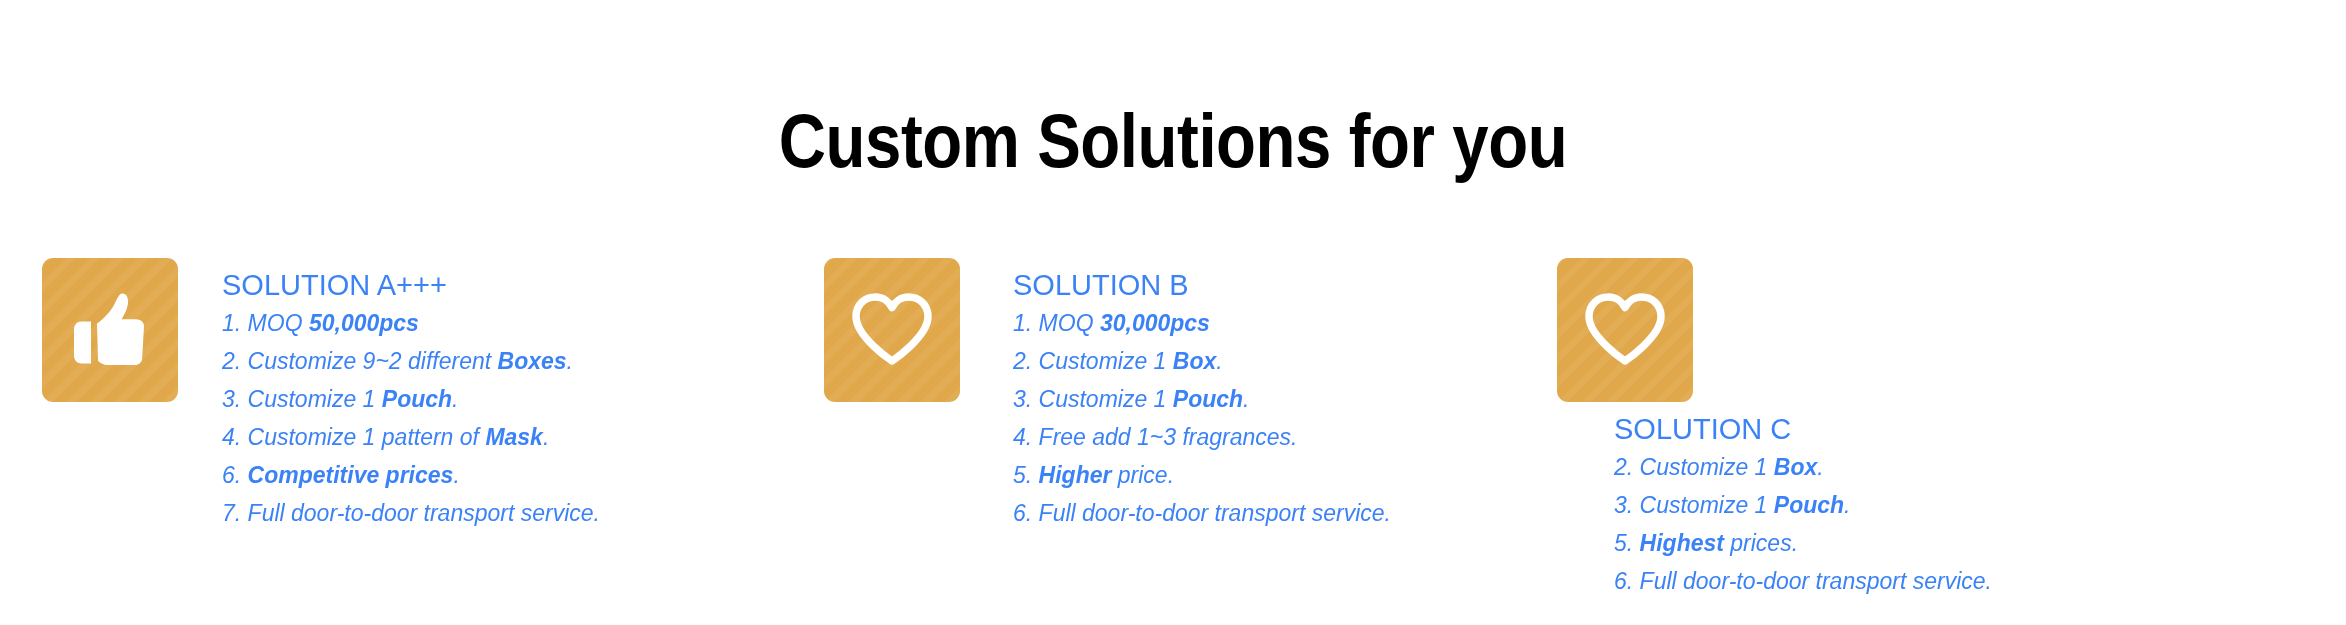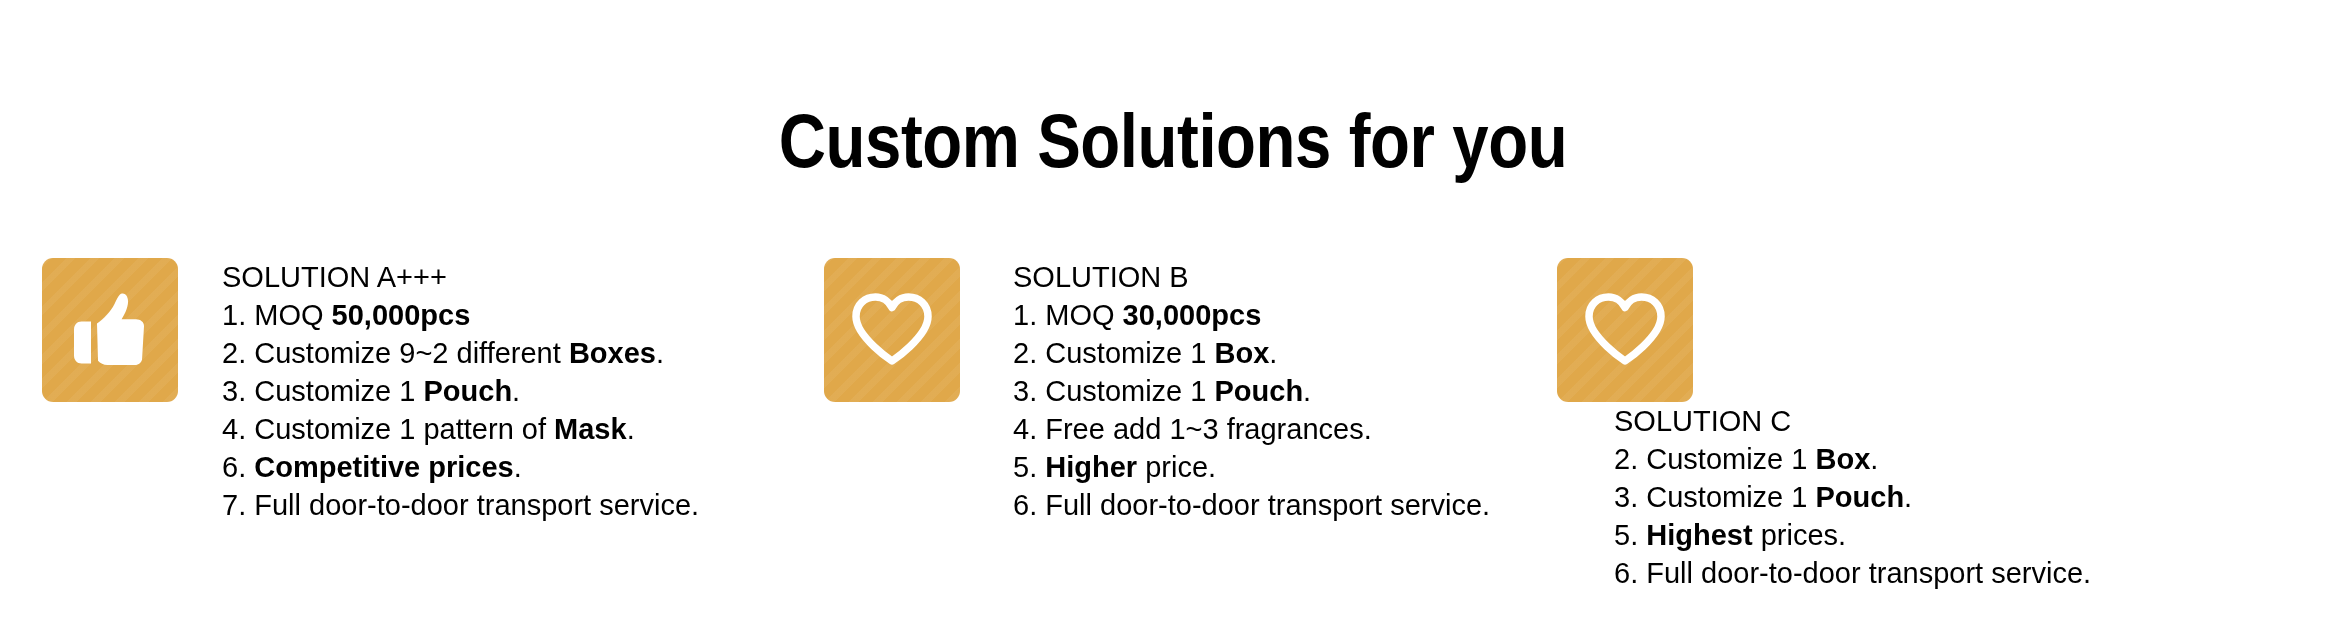--- a/index.html
+++ b/index.html
@@ -76,45 +76,47 @@
     align-items: center;
     justify-content: center;
     overflow: hidden;
   }
   .icon-tile svg { display: block; }
 
   
   .solution-text {
     flex: 1 1 auto;
     margin-left: 44px;
+    margin-top: 8px;
     font-size: 29px;
     line-height: 38px;
-    color: #000000;
+    color: #3b82f6;
     white-space: nowrap;
   }
   .col-a .solution-text { margin-left: 44px; }
   .col-b .solution-text { margin-left: 53px; }
   .col-c .solution-text { margin-left: 57px; }
 
   .solution-heading {
     font-weight: normal;
     font-size: 29px;
     line-height: 38px;
     margin: 0;
     padding: 0;
   }
   .solution-list {
     list-style: none;
     margin: 0;
     padding: 0;
   }
   .solution-list li {
-    font-size: 29px;
+    font-size: 23px;
     line-height: 38px;
     white-space: nowrap;
+    font-style: italic;
   }
   .solution-list li b { font-weight: bold; }
 </style>
 </head>
 <body>
 
 <div id="page">
 
   <h1 class="page-title">Custom Solutions for you</h1>
 

